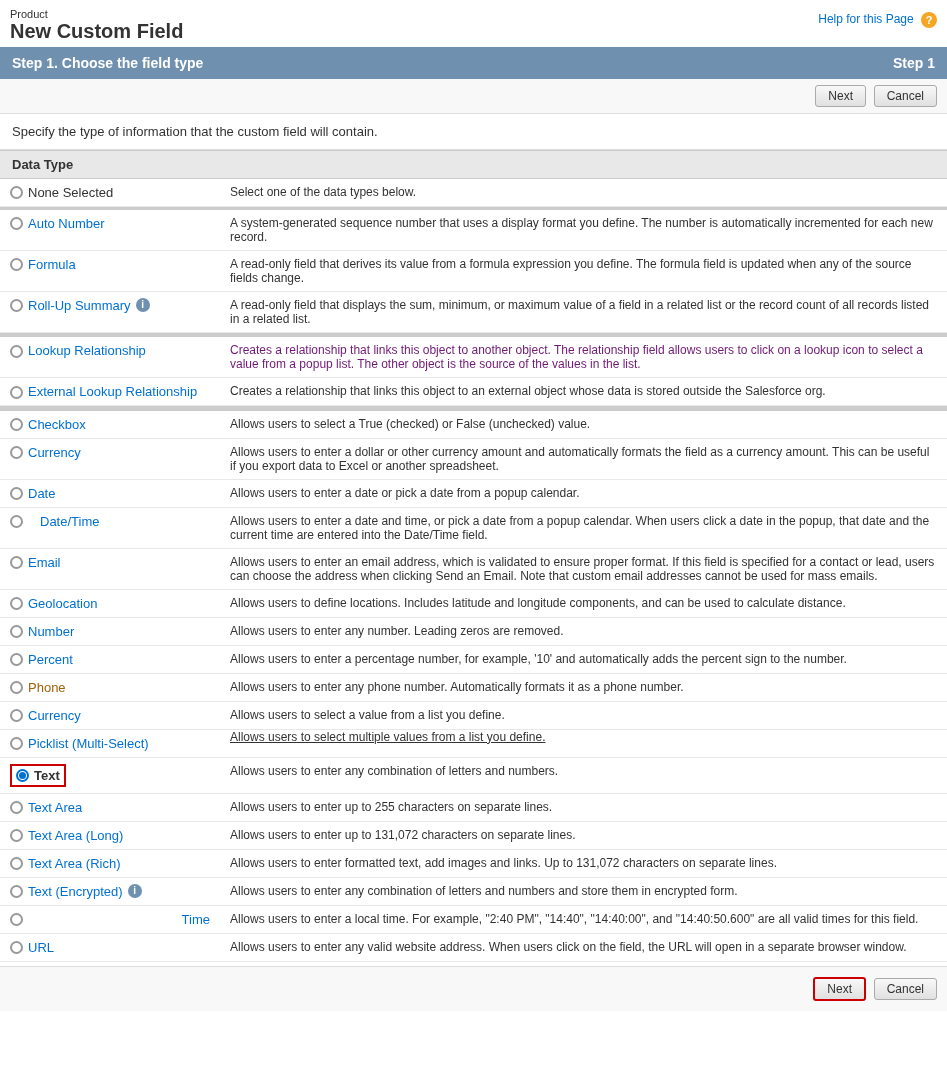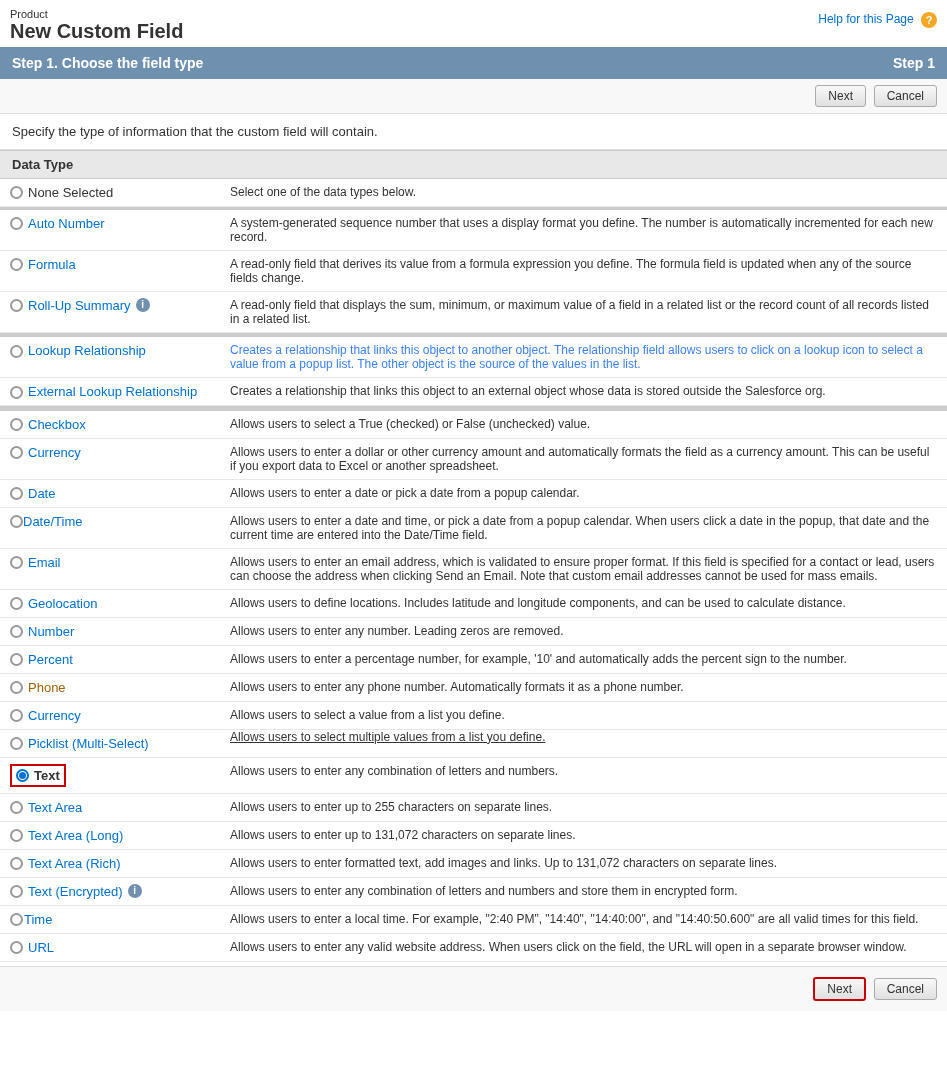--- a/index.html
+++ b/index.html
@@ -81,21 +81,21 @@
       <tr>
         <td colspan="2" style="padding:0;height:0;border-bottom:2px solid #ccc;"></td>
       </tr>
       <tr style="border-bottom: 1px solid rgb(232, 232, 232);">
         <td style="width: 220px; padding: 6px 10px; vertical-align: top; white-space: nowrap;">
           <div style="display: flex; align-items: center; gap: 5px;">
             <div style="width: 13px; height: 13px; border-radius: 50%; border: 2px solid rgb(153, 153, 153); background: rgb(255, 255, 255); flex-shrink: 0; display: inline-block; margin-top: 1px;"></div>
             <span style="color: rgb(0, 112, 210); cursor: pointer;">Lookup Relationship</span>
           </div>
         </td>
-        <td style="padding: 6px 10px; vertical-align: top; font-size: 12px; color: #3b82f6;">Creates a relationship that links this object to another object. The relationship field allows users to click on a lookup icon to select a value from a popup list. The other object is the source of the values in the list.</td>
+        <td style="padding: 6px 10px; vertical-align: top; font-size: 12px; color: #701a75;">Creates a relationship that links this object to another object. The relationship field allows users to click on a lookup icon to select a value from a popup list. The other object is the source of the values in the list.</td>
       </tr>
       <tr style="border-bottom: 1px solid rgb(232, 232, 232);">
         <td style="width: 220px; padding: 6px 10px; vertical-align: top; white-space: nowrap;">
           <div style="display: flex; align-items: center; gap: 5px;">
             <div style="width: 13px; height: 13px; border-radius: 50%; border: 2px solid rgb(153, 153, 153); background: rgb(255, 255, 255); flex-shrink: 0; display: inline-block; margin-top: 1px;"></div>
             <span style="color: rgb(0, 112, 210); cursor: pointer;">External Lookup Relationship</span>
           </div>
         </td>
         <td style="padding: 6px 10px; vertical-align: top; font-size: 12px; color: rgb(51, 51, 51);">Creates a relationship that links this object to an external object whose data is stored outside the Salesforce org.</td>
       </tr>
@@ -127,21 +127,21 @@
         <td style="width: 220px; padding: 6px 10px; vertical-align: top; white-space: nowrap;">
           <div style="display: flex; align-items: center; gap: 5px;">
             <div style="width: 13px; height: 13px; border-radius: 50%; border: 2px solid rgb(153, 153, 153); background: rgb(255, 255, 255); flex-shrink: 0; display: inline-block; margin-top: 1px;"></div>
             <span style="color: rgb(0, 112, 210); cursor: pointer;">Date</span>
           </div>
         </td>
         <td style="padding: 6px 10px; vertical-align: top; font-size: 12px; color: rgb(51, 51, 51);">Allows users to enter a date or pick a date from a popup calendar.</td>
       </tr>
       <tr style="border-bottom: 1px solid rgb(232, 232, 232);">
         <td style="width: 220px; padding: 6px 10px; vertical-align: top; white-space: nowrap;">
-          <div style="display: flex; align-items: center; gap: 0;">
+          <div style="display: flex; align-items: center; gap: 17px;">
             <div style="width: 13px; height: 13px; border-radius: 50%; border: 2px solid rgb(153, 153, 153); background: rgb(255, 255, 255); flex-shrink: 0; display: inline-block; margin-top: 1px;"></div>
             <span style="color: rgb(0, 112, 210); cursor: pointer;">Date/Time</span>
           </div>
         </td>
         <td style="padding: 6px 10px; vertical-align: top; font-size: 12px; color: rgb(51, 51, 51);">Allows users to enter a date and time, or pick a date from a popup calendar. When users click a date in the popup, that date and the current time are entered into the Date/Time field.</td>
       </tr>
       <tr style="border-bottom: 1px solid rgb(232, 232, 232);">
         <td style="width: 220px; padding: 6px 10px; vertical-align: top; white-space: nowrap;">
           <div style="display: flex; align-items: center; gap: 5px;">
             <div style="width: 13px; height: 13px; border-radius: 50%; border: 2px solid rgb(153, 153, 153); background: rgb(255, 255, 255); flex-shrink: 0; display: inline-block; margin-top: 1px;"></div>
@@ -249,21 +249,21 @@
           <div style="display: flex; align-items: center; gap: 5px;">
             <div style="width: 13px; height: 13px; border-radius: 50%; border: 2px solid rgb(153, 153, 153); background: rgb(255, 255, 255); flex-shrink: 0; display: inline-block; margin-top: 1px;"></div>
             <span style="color: rgb(0, 112, 210); cursor: pointer;">Text (Encrypted)</span>
             <span style="display: inline-block; width: 14px; height: 14px; background: rgb(112, 144, 176); border-radius: 50%; color: rgb(255, 255, 255); text-align: center; line-height: 14px; font-size: 10px; font-weight: bold; cursor: pointer;">i</span>
           </div>
         </td>
         <td style="padding: 6px 10px; vertical-align: top; font-size: 12px; color: rgb(51, 51, 51);">Allows users to enter any combination of letters and numbers and store them in encrypted form.</td>
       </tr>
       <tr style="border-bottom: 1px solid rgb(232, 232, 232);">
         <td style="width: 220px; padding: 6px 10px; vertical-align: top; white-space: nowrap;">
-          <div style="display: flex; align-items: center; gap: 1px;">
+          <div style="display: flex; align-items: center; gap: 22px; justify-content: space-between;">
             <div style="width: 13px; height: 13px; border-radius: 50%; border: 2px solid rgb(153, 153, 153); background: rgb(255, 255, 255); flex-shrink: 0; display: inline-block; margin-top: 1px;"></div>
             <span style="color: rgb(0, 112, 210); cursor: pointer;">Time</span>
           </div>
         </td>
         <td style="padding: 6px 10px; vertical-align: top; font-size: 12px; color: rgb(51, 51, 51);">Allows users to enter a local time. For example, "2:40 PM", "14:40", "14:40:00", and "14:40:50.600" are all valid times for this field.</td>
       </tr>
       <tr style="border-bottom: 1px solid rgb(232, 232, 232);">
         <td style="width: 220px; padding: 6px 10px; vertical-align: top; white-space: nowrap;">
           <div style="display: flex; align-items: center; gap: 5px;">
             <div style="width: 13px; height: 13px; border-radius: 50%; border: 2px solid rgb(153, 153, 153); background: rgb(255, 255, 255); flex-shrink: 0; display: inline-block; margin-top: 1px;"></div>

